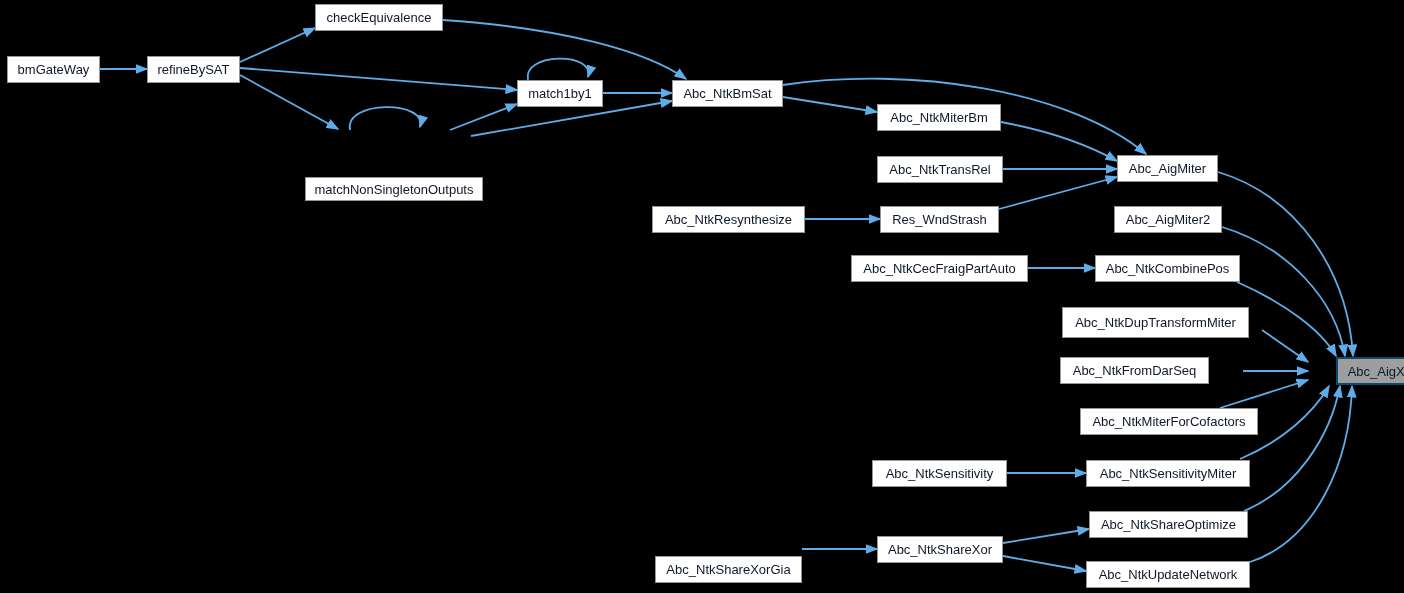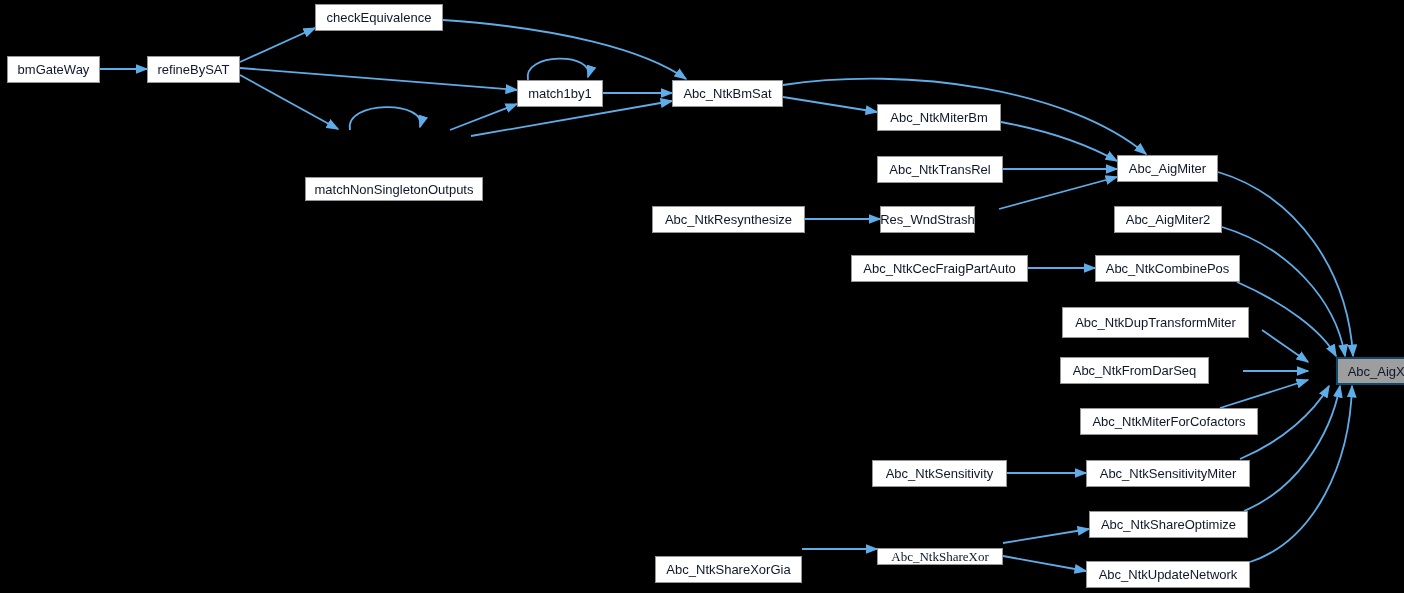--- a/index.html
+++ b/index.html
@@ -104,21 +104,21 @@
     </div>
     <div class="node" style="left: 877px; top: 156px; width: 126px; height: 27px;">
       <span>Abc_NtkTransRel</span>
     </div>
     <div class="node" style="left: 1117px; top: 155px; width: 101px; height: 27px;">
       <span>Abc_AigMiter</span>
     </div>
     <div class="node" style="left: 652px; top: 206px; width: 153px; height: 27px;">
       <span>Abc_NtkResynthesize</span>
     </div>
-    <div class="node" style="left: 880px; top: 206px; width: 95px; height: 27px;">
+    <div class="node" style="left: 880px; top: 206px; width: 119px; height: 27px;">
       <span>Res_WndStrash</span>
     </div>
     <div class="node" style="left: 1114px; top: 206px; width: 108px; height: 27px;">
       <span>Abc_AigMiter2</span>
     </div>
     <div class="node" style="left: 851px; top: 255px; width: 177px; height: 27px;">
       <span>Abc_NtkCecFraigPartAuto</span>
     </div>
     <div class="node" style="left: 1095px; top: 255px; width: 145px; height: 27px;">
       <span>Abc_NtkCombinePos</span>
@@ -140,19 +140,19 @@
     </div>
     <div class="node" style="left: 1086px; top: 460px; width: 164px; height: 27px;">
       <span>Abc_NtkSensitivityMiter</span>
     </div>
     <div class="node" style="left: 1089px; top: 511px; width: 159px; height: 27px;">
       <span>Abc_NtkShareOptimize</span>
     </div>
     <div class="node" style="left: 655px; top: 536px; width: 147px; height: 27px; margin-top: 20px;">
       <span>Abc_NtkShareXorGia</span>
     </div>
-    <div class="node" style="left: 877px; top: 548px; width: 126px; height: 17px; font-family: Liberation Serif, serif;">
+    <div class="node" style="left: 877px; top: 536px; width: 126px; height: 27px;">
       <span>Abc_NtkShareXor</span>
     </div>
     <div class="node" style="left: 1086px; top: 561px; width: 164px; height: 27px;">
       <span>Abc_NtkUpdateNetwork</span>
     </div>
   </div>
 
 </body></html>

